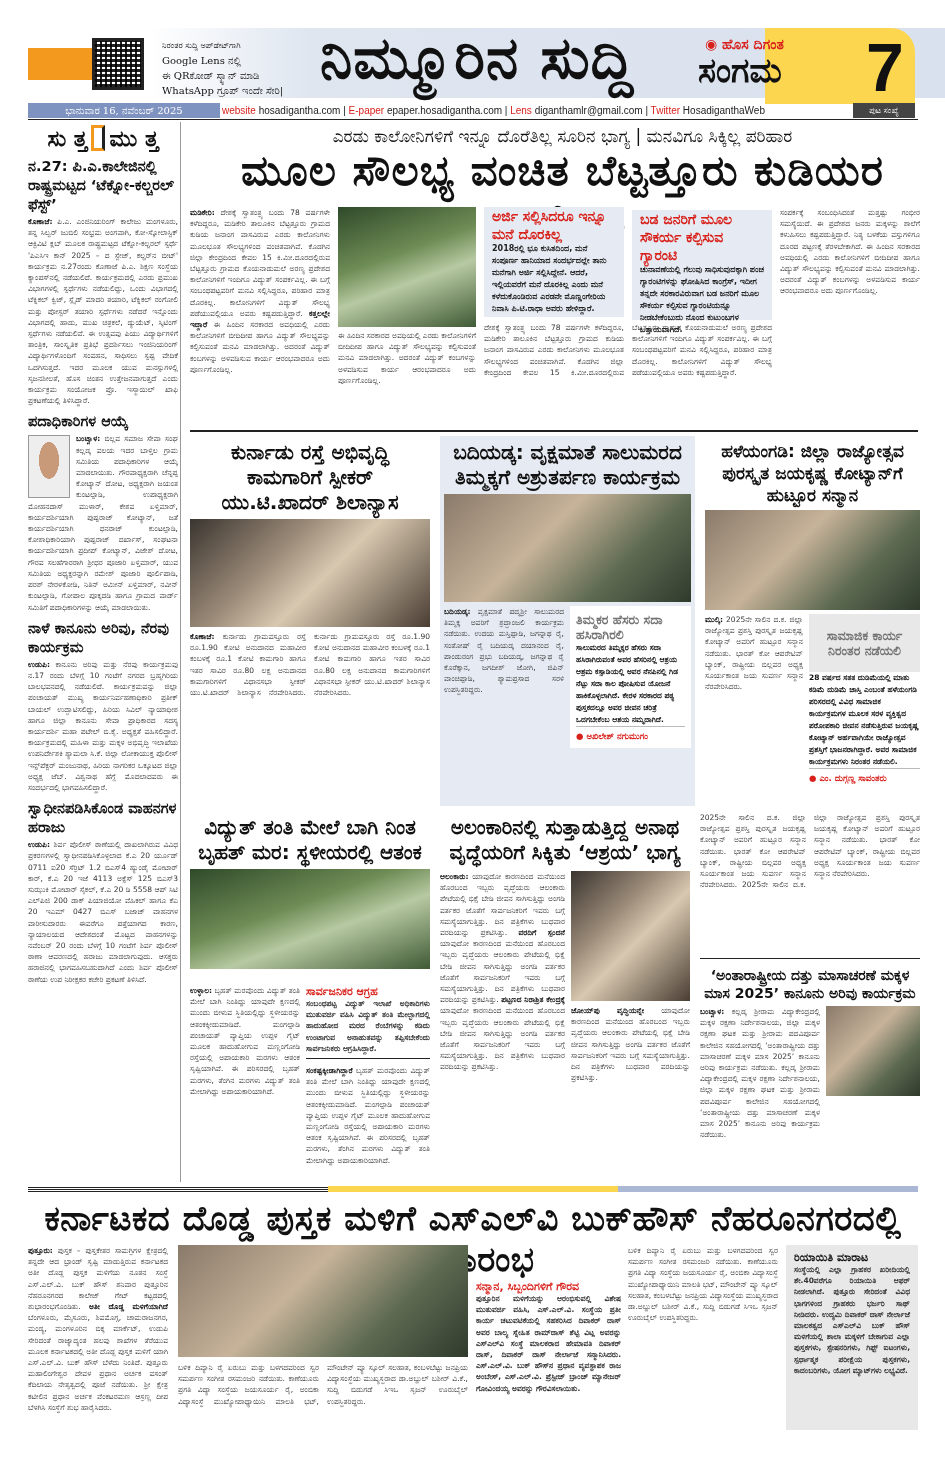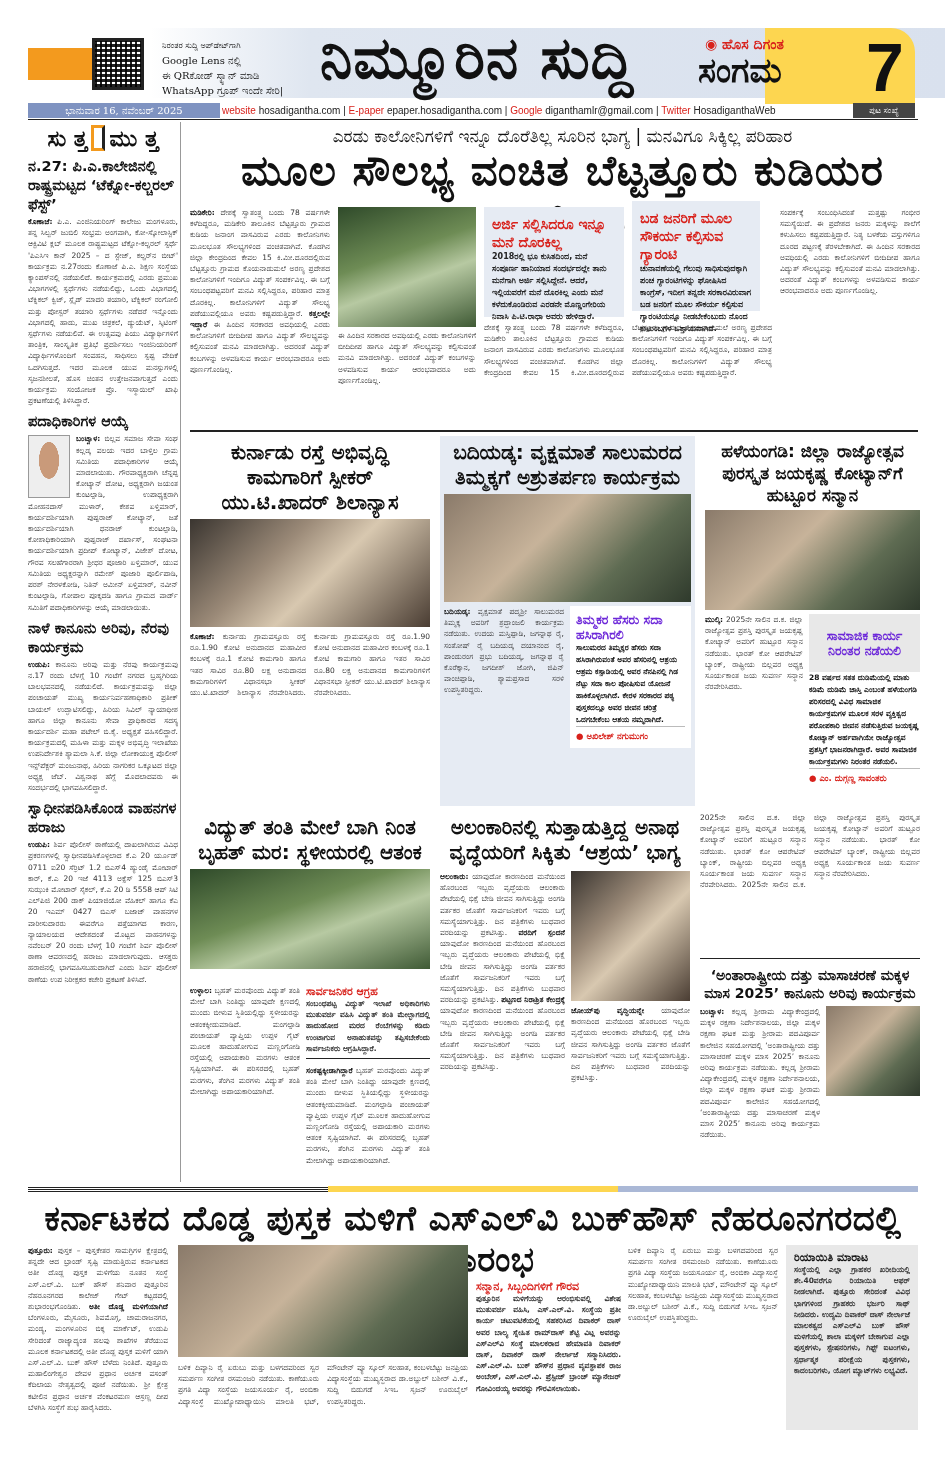--- a/index.html
+++ b/index.html
@@ -31,26 +31,26 @@
   .body { font-size: 7.5px; line-height: 11.2px; color: #333; text-align: justify; }
   .body b { color: #111; }
   .photo { background: linear-gradient(135deg,#8a7a6a,#c7b39a 40%,#5e6b52 70%,#2f3a2c); }
   .photo-dark { background: linear-gradient(135deg,#3a3530,#9b8a78 35%,#d8c8b0 55%,#4a3d33); }
   .photo-green { background: linear-gradient(160deg,#2f4a2a,#6e8c55 40%,#b7c9a2 60%,#3f5a35); }
   .portrait { float: left; width: 42px; height: 63px; margin: 2px 6px 2px 0; border: 1px solid #999; background: radial-gradient(ellipse at 50% 40%,#c99a7a 0 35%,#eee 36%); }
   .vline { background: #999; width: 1px; }
   
   .kicker { left: 190px; top: 126px; width: 745px; text-align: center; font-size: 17px; font-weight: normal; }
   .lead-head { left: 190px; top: 146px; width: 745px; text-align: center; font-size: 42px; font-weight: bold; letter-spacing: 1px; font-family: "DejaVu Serif", serif; }
-  .box { background: #e6ebf3; padding: 8px 8px; }
+  .box { background: #e6ebf3; padding: 0 8px; }
   .box .red { color: #d8211b; font-weight: bold; font-size: 14px; line-height: 18px; }
   .box .txt { font-size: 8px; line-height: 12px; font-weight: bold; color: #222; }
   .sec-head { font-weight: bold; font-size: 20px; line-height: 25px; text-align: center; }
   .quote-box { background: #e6ebf3; padding: 6px; }
-  .quote-box .red { color: #6d28d9; font-weight: bold; font-size: 12.5px; line-height: 15px; }
+  .quote-box .red { color: #737373; font-weight: bold; font-size: 12.5px; line-height: 15px; }
   .quote-box .txt { font-size: 7.5px; line-height: 12px; font-weight: bold; border-bottom: 1px solid #bbb; }
   .byline { color: #d8211b; font-weight: bold; font-size: 8.5px; margin-top: 4px; }
   .byline::before { content: "● "; }
   .bar-strip { height: 6px; }
   .bottom-head { left: 28px; top: 1198px; width: 890px; text-align: center; font-size: 34px; font-weight: bold; font-family: "DejaVu Serif", serif; letter-spacing: 0.5px; }
   .gray-box { background: #e8e8e8; padding: 6px 8px; }
 </style>
 </head>
 <body>
 
@@ -65,21 +65,21 @@
   <div>WhatsApp ಗ್ರೂಪ್ ಇಂದೇ ಸೇರಿ|</div>
 </div>
 <div class="abs title-main">ನಿಮ್ಮೂರಿನ ಸುದ್ದಿ</div>
 <div class="abs brand-small"><span style="color:#d8211b">◉</span> <span>ಹೊಸ ದಿಗಂತ</span></div>
 <div class="abs brand-big">ಸಂಗಮ</div>
 <div class="abs page-num">7</div>
 <div class="abs date-bar">ಭಾನುವಾರ 16, ನವೆಂಬರ್ 2025</div>
 <div class="abs info-bar">
   <span class="lbl">website</span> <span>hosadigantha.com</span> |
   <span class="lbl">E-paper</span> <span>epaper.hosadigantha.com</span> |
-  <span class="lbl">Google</span> <span>diganthamlr@gmail.com</span> |
+  <span class="lbl">Lens</span> <span>diganthamlr@gmail.com</span> |
   <span class="lbl">Twitter</span> <span>HosadiganthaWeb</span>
 </div>
 <div class="abs page-tag">ಪುಟ ಸಂಖ್ಯೆ</div>
 <div class="abs rule" style="left:28px;top:119px;width:890px;height:1px"></div>
 
 <div class="abs vline" style="left:180px;top:122px;height:1060px"></div>
 <div class="abs col-left">
   <div class="sm-logo">
     <span>ಸು ತ್ತ</span>
     <span class="door"></span>
@@ -105,21 +105,21 @@
 
 <div class="abs kicker">ಎರಡು ಕಾಲೋನಿಗಳಿಗೆ ಇನ್ನೂ ದೊರೆತಿಲ್ಲ ಸೂರಿನ ಭಾಗ್ಯ | ಮನವಿಗೂ ಸಿಕ್ಕಿಲ್ಲ ಪರಿಹಾರ</div>
 <div class="abs lead-head">ಮೂಲ ಸೌಲಭ್ಯ ವಂಚಿತ ಬೆಟ್ಟತ್ತೂರು ಕುಡಿಯರ ಕಾಲೋನಿ</div>
 <div class="abs body" style="left:190px;top:207px;width:140px;height:210px;overflow:hidden"><b>ಮಡಿಕೇರಿ:</b> <span>ದೇಶಕ್ಕೆ ಸ್ವಾತಂತ್ರ್ಯ ಬಂದು 78 ವರ್ಷಗಳೇ ಕಳೆದಿದ್ದರೂ, ಮಡಿಕೇರಿ ತಾಲೂಕಿನ ಬೆಟ್ಟತ್ತೂರು ಗ್ರಾಮದ ಕುಡಿಯ ಜನಾಂಗ ವಾಸವಿರುವ ಎರಡು ಕಾಲೋನಿಗಳು ಮೂಲಭೂತ ಸೌಲಭ್ಯಗಳಿಂದ ವಂಚಿತವಾಗಿವೆ. ಕೊಡಗಿನ ಜಿಲ್ಲಾ ಕೇಂದ್ರದಿಂದ ಕೇವಲ 15 ಕಿ.ಮೀ.ದೂರದಲ್ಲಿರುವ ಬೆಟ್ಟತ್ತೂರು ಗ್ರಾಮದ ಕೊಯನಾಡುಮಲೆ ಅರಣ್ಯ ಪ್ರದೇಶದ ಕಾಲೋನಿಗಳಿಗೆ ಇಂದಿಗೂ ವಿದ್ಯುತ್ ಸಂಪರ್ಕವಿಲ್ಲ. ಈ ಬಗ್ಗೆ ಸಂಬಂಧಪಟ್ಟವರಿಗೆ ಮನವಿ ಸಲ್ಲಿಸಿದ್ದರೂ, ಪರಿಹಾರ ಮಾತ್ರ ದೊರಕಿಲ್ಲ. ಕಾಲೋನಿಗಳಿಗೆ ವಿದ್ಯುತ್ ಸೌಲಭ್ಯ ಪಡೆಯುವಲ್ಲಿಯೂ ಅವರು ಕಷ್ಟಪಡುತ್ತಿದ್ದಾರೆ.</span> <b>ಕತ್ತಲಲ್ಲೇ ಇದ್ದಾರೆ</b> <span>ಈ ಹಿಂದಿನ ಸರಕಾರದ ಅವಧಿಯಲ್ಲಿ ಎರಡು ಕಾಲೋನಿಗಳಿಗೆ ಬೀದಿದೀಪ ಹಾಗೂ ವಿದ್ಯುತ್ ಸೌಲಭ್ಯವನ್ನು ಕಲ್ಪಿಸುವಂತೆ ಮನವಿ ಮಾಡಲಾಗಿತ್ತು. ಅದರಂತೆ ವಿದ್ಯುತ್ ಕಂಬಗಳನ್ನು ಅಳವಡಿಸುವ ಕಾರ್ಯ ಆರಂಭವಾದರೂ ಅದು ಪೂರ್ಣಗೊಂಡಿಲ್ಲ.</span></div>
 <div class="abs photo-green" style="left:338px;top:207px;width:138px;height:120px"></div>
 <div class="abs body" style="left:338px;top:330px;width:138px;height:90px;overflow:hidden"><span>ಈ ಹಿಂದಿನ ಸರಕಾರದ ಅವಧಿಯಲ್ಲಿ ಎರಡು ಕಾಲೋನಿಗಳಿಗೆ ಬೀದಿದೀಪ ಹಾಗೂ ವಿದ್ಯುತ್ ಸೌಲಭ್ಯವನ್ನು ಕಲ್ಪಿಸುವಂತೆ ಮನವಿ ಮಾಡಲಾಗಿತ್ತು. ಅದರಂತೆ ವಿದ್ಯುತ್ ಕಂಬಗಳನ್ನು ಅಳವಡಿಸುವ ಕಾರ್ಯ ಆರಂಭವಾದರೂ ಅದು ಪೂರ್ಣಗೊಂಡಿಲ್ಲ.</span></div>
 <div class="abs box" style="left:484px;top:207px;width:140px;height:110px">
   <div class="red">ಅರ್ಜಿ ಸಲ್ಲಿಸಿದರೂ ಇನ್ನೂ ಮನೆ ದೊರಕಿಲ್ಲ</div>
   <div class="txt">2018ರಲ್ಲಿ ಭೂ ಕುಸಿತದಿಂದ, ಮನೆ ಸಂಪೂರ್ಣ ಹಾನಿಯಾದ ಸಂದರ್ಭದಲ್ಲೇ ತಾನು ಮನೆಗಾಗಿ ಅರ್ಜಿ ಸಲ್ಲಿಸಿದ್ದೇನೆ. ಆದರೆ, ಇಲ್ಲಿಯವರೆಗೆ ಮನೆ ದೊರಕಿಲ್ಲ ಎಂದು ಮನೆ ಕಳೆದುಕೊಂಡಿರುವ ಎರಡನೇ ಮೊಣ್ಣಂಗೇರಿಯ ನಿವಾಸಿ ಪಿ.ಟಿ.ರಾಧಾ ಅವರು ಹೇಳಿದ್ದಾರೆ.</div>
 </div>
-<div class="abs box" style="left:632px;top:201px;width:128px;height:110px">
+<div class="abs box" style="left:632px;top:210px;width:140px;height:110px">
   <div class="red">ಬಡ ಜನರಿಗೆ ಮೂಲ ಸೌಕರ್ಯ ಕಲ್ಪಿಸುವ ಗ್ಯಾರಂಟಿ</div>
   <div class="txt">ಚುನಾವಣೆಯಲ್ಲಿ ಗೆಲುವು ಸಾಧಿಸುವುದಕ್ಕಾಗಿ ಪಂಚ ಗ್ಯಾರಂಟಿಗಳನ್ನು ಘೋಷಿಸಿದ ಕಾಂಗ್ರೆಸ್, ಇದೀಗ ತನ್ನದೇ ಸರಕಾರವಿರುವಾಗ ಬಡ ಜನರಿಗೆ ಮೂಲ ಸೌಕರ್ಯ ಕಲ್ಪಿಸುವ ಗ್ಯಾರಂಟಿಯನ್ನೂ ನೀಡಬೇಕೆಂಬುದು ನೊಂದ ಕುಟುಂಬಗಳ ಒತ್ತಾಯವಾಗಿದೆ.</div>
 </div>
 <div class="abs body" style="left:484px;top:322px;width:288px;height:98px;overflow:hidden;column-count:2;column-gap:8px"><span>ದೇಶಕ್ಕೆ ಸ್ವಾತಂತ್ರ್ಯ ಬಂದು 78 ವರ್ಷಗಳೇ ಕಳೆದಿದ್ದರೂ, ಮಡಿಕೇರಿ ತಾಲೂಕಿನ ಬೆಟ್ಟತ್ತೂರು ಗ್ರಾಮದ ಕುಡಿಯ ಜನಾಂಗ ವಾಸವಿರುವ ಎರಡು ಕಾಲೋನಿಗಳು ಮೂಲಭೂತ ಸೌಲಭ್ಯಗಳಿಂದ ವಂಚಿತವಾಗಿವೆ. ಕೊಡಗಿನ ಜಿಲ್ಲಾ ಕೇಂದ್ರದಿಂದ ಕೇವಲ 15 ಕಿ.ಮೀ.ದೂರದಲ್ಲಿರುವ ಬೆಟ್ಟತ್ತೂರು ಗ್ರಾಮದ ಕೊಯನಾಡುಮಲೆ ಅರಣ್ಯ ಪ್ರದೇಶದ ಕಾಲೋನಿಗಳಿಗೆ ಇಂದಿಗೂ ವಿದ್ಯುತ್ ಸಂಪರ್ಕವಿಲ್ಲ. ಈ ಬಗ್ಗೆ ಸಂಬಂಧಪಟ್ಟವರಿಗೆ ಮನವಿ ಸಲ್ಲಿಸಿದ್ದರೂ, ಪರಿಹಾರ ಮಾತ್ರ ದೊರಕಿಲ್ಲ. ಕಾಲೋನಿಗಳಿಗೆ ವಿದ್ಯುತ್ ಸೌಲಭ್ಯ ಪಡೆಯುವಲ್ಲಿಯೂ ಅವರು ಕಷ್ಟಪಡುತ್ತಿದ್ದಾರೆ.</span></div>
 <div class="abs body" style="left:780px;top:207px;width:140px;height:213px;overflow:hidden"><span>ಸಂಪರ್ಕಕ್ಕೆ ಸಂಬಂಧಿಸಿದಂತೆ ಮತ್ತಷ್ಟು ಗಂಭೀರ ಸಮಸ್ಯೆಯಿದೆ. ಈ ಪ್ರದೇಶದ ಜನರು ಮಕ್ಕಳನ್ನು ಶಾಲೆಗೆ ಕಳುಹಿಸಲು ಕಷ್ಟಪಡುತ್ತಿದ್ದಾರೆ. ನಿತ್ಯ ಬಳಕೆಯ ವಸ್ತುಗಳಿಗೂ ದೂರದ ಪಟ್ಟಣಕ್ಕೆ ತೆರಳಬೇಕಾಗಿದೆ.</span> <span>ಈ ಹಿಂದಿನ ಸರಕಾರದ ಅವಧಿಯಲ್ಲಿ ಎರಡು ಕಾಲೋನಿಗಳಿಗೆ ಬೀದಿದೀಪ ಹಾಗೂ ವಿದ್ಯುತ್ ಸೌಲಭ್ಯವನ್ನು ಕಲ್ಪಿಸುವಂತೆ ಮನವಿ ಮಾಡಲಾಗಿತ್ತು. ಅದರಂತೆ ವಿದ್ಯುತ್ ಕಂಬಗಳನ್ನು ಅಳವಡಿಸುವ ಕಾರ್ಯ ಆರಂಭವಾದರೂ ಅದು ಪೂರ್ಣಗೊಂಡಿಲ್ಲ.</span></div>
 <div class="abs rule" style="left:190px;top:430px;width:728px;height:2px"></div>
 
 <div class="abs" style="left:190px;top:440px;width:240px">
   <div class="sec-head">ಕುರ್ನಾಡು ರಸ್ತೆ ಅಭಿವೃದ್ಧಿ ಕಾಮಗಾರಿಗೆ ಸ್ಪೀಕರ್ ಯು.ಟಿ.ಖಾದರ್ ಶಿಲಾನ್ಯಾಸ</div>
   <div class="photo-dark" style="height:108px;margin-top:4px"></div>

